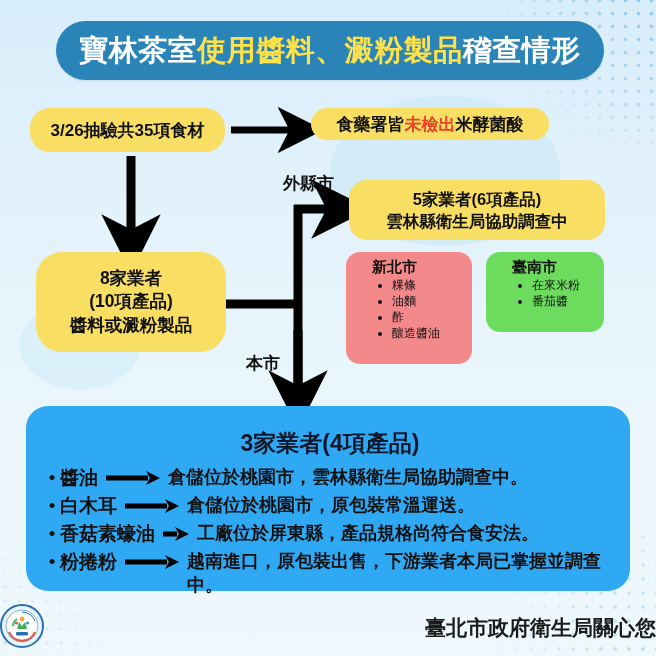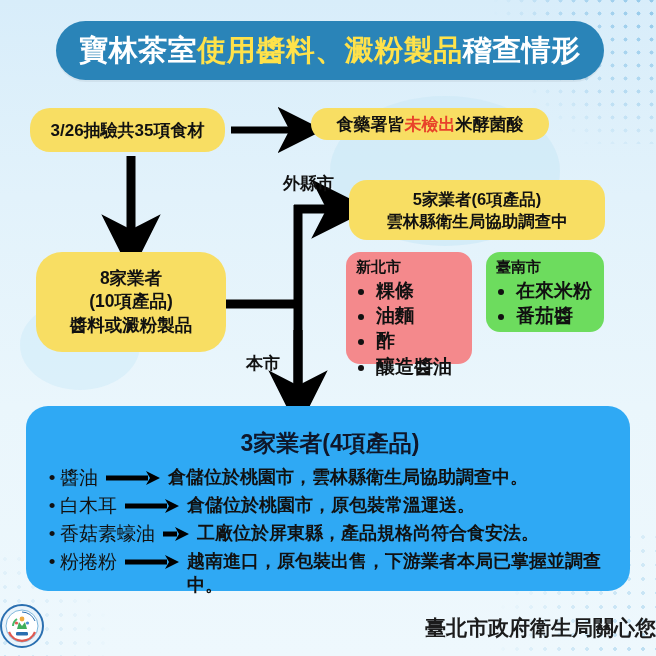--- a/index.html
+++ b/index.html
@@ -50,33 +50,33 @@
 
   #box-sampling{left:30px;top:108px;width:195px;height:44px;font-size:17px;border-radius:20px;}
   #box-tfda{left:311px;top:108px;width:238px;height:32px;font-size:17px;border-radius:20px;}
   #box-tfda .red{color:#e8432a;}
 
   #box-vendors8{left:36px;top:252px;width:190px;height:100px;font-size:17.5px;line-height:1.34;border-radius:26px;}
   #box-other-city{left:349px;top:180px;width:256px;height:60px;font-size:16.5px;line-height:1.35;border-radius:18px;}
 
   #box-newtaipei{left:346px;top:252px;width:126px;height:112px;background:#f4898c;border-radius:14px;}
   #box-tainan{left:486px;top:252px;width:118px;height:80px;background:#6ddc5e;border-radius:14px;}
-  .city{position:absolute;box-sizing:border-box;padding:6px 8px 6px 10px;
+  .city{position:absolute;box-sizing:border-box;padding:6px 8px 6px 26px;
     display:block;text-align:left;color:#111;font-weight:bold;}
   .city .cname{font-size:15px;line-height:1.25;display:block;margin-bottom:1px;}
   .city ul{margin:0;padding:0 0 0 20px;list-style:disc;}
-  .city li{font-size:19px;line-height:1.33;font-weight:bold;}
+  .city li{font-size:12px;line-height:1.33;font-weight:normal;}
 
   
   #box-bottom{position:absolute;left:26px;top:406px;width:604px;height:185px;
     background:#2fa9f4;border-radius:22px;box-sizing:border-box;padding:10px 14px 8px 18px;}
   #bottom-title{text-align:center;font-size:23px;font-weight:bold;color:#0f172a;margin:12px 0 6px;}
   .bitem{display:flex;align-items:flex-start;margin:0 0 2px 0;}
   .bdot{width:16px;flex:0 0 16px;font-size:19px;line-height:1.35;color:#111;text-align:center;}
-  .bterm{flex:0 0 auto;font-size:19px;font-weight:normal;color:#111;line-height:1.35;white-space:nowrap;}
+  .bterm{flex:0 0 auto;font-size:19px;font-weight:bold;color:#111;line-height:1.35;white-space:nowrap;}
   .barrow{flex:0 0 auto;display:flex;align-items:center;height:26px;margin:0 6px;}
   .bdesc{flex:1 1 auto;font-size:18px;font-weight:bold;color:#111;line-height:1.36;}
 
   
   #footer{position:absolute;left:0;top:600px;width:656px;height:56px;
     display:flex;align-items:center;justify-content:space-between;gap:12px;}
   #footer-text{font-size:21px;font-weight:bold;color:#1b1b1b;}
 
   
   #wires{position:absolute;left:0;top:0;width:656px;height:656px;pointer-events:none;}

